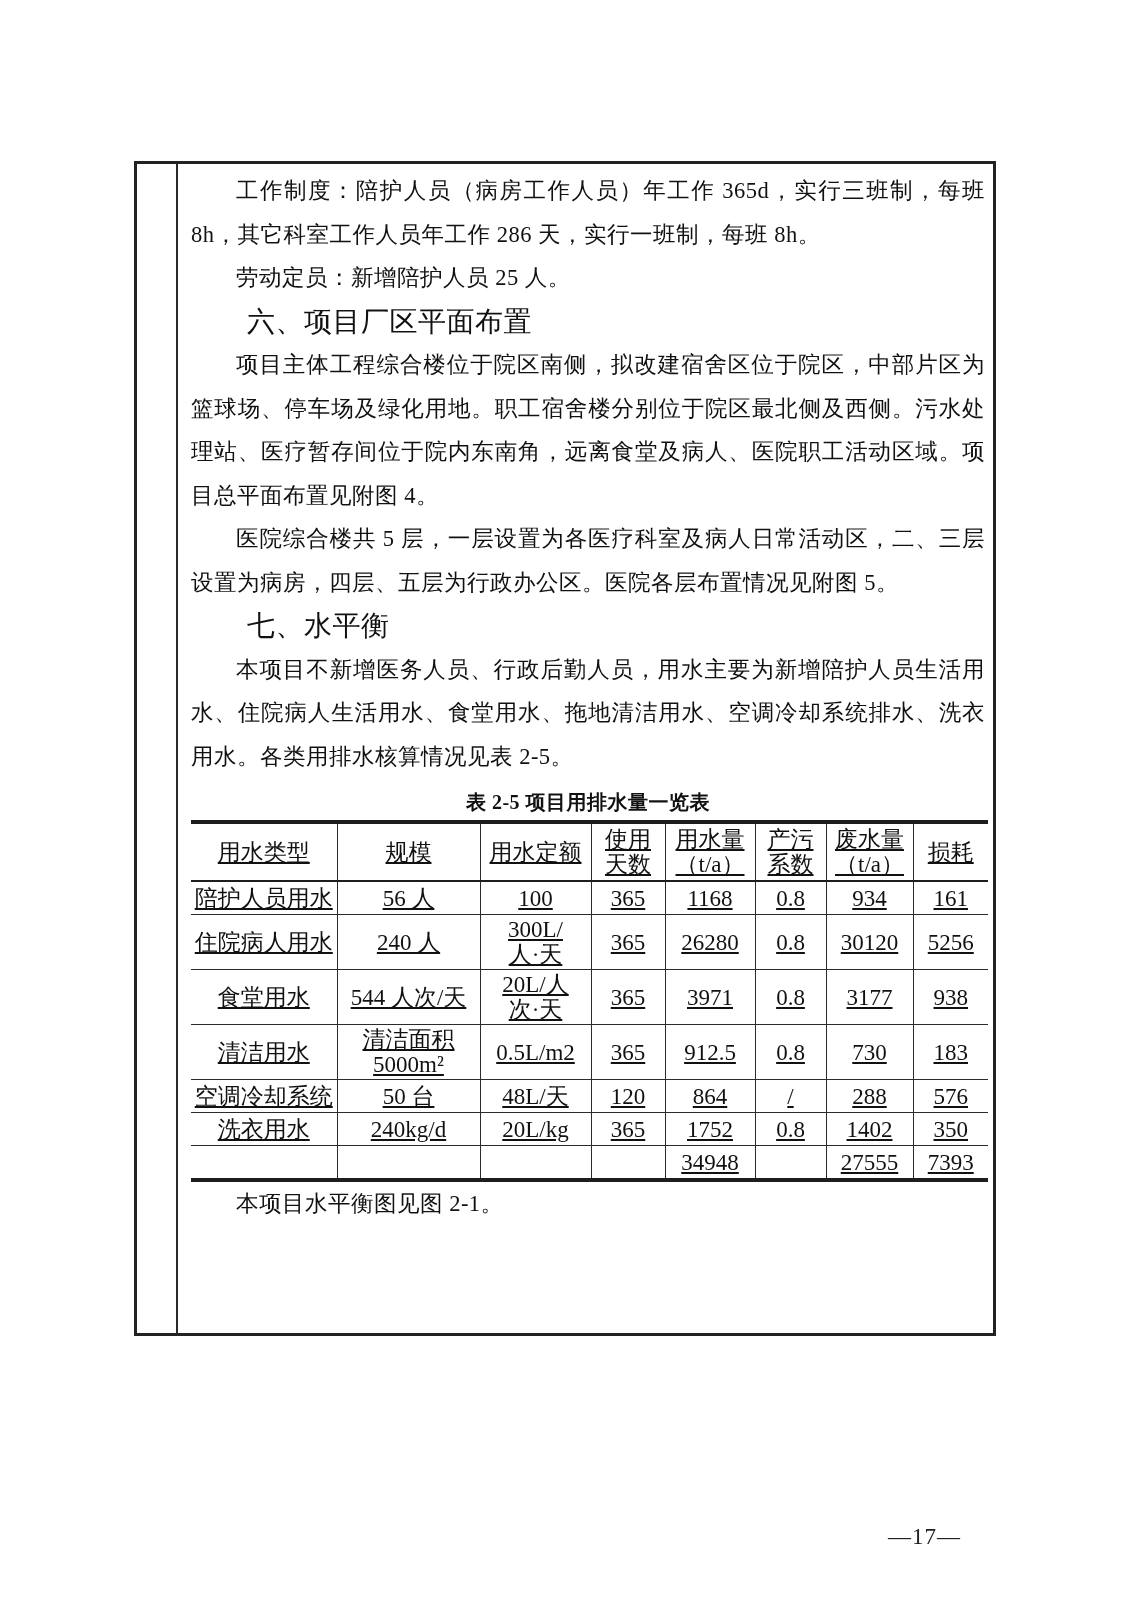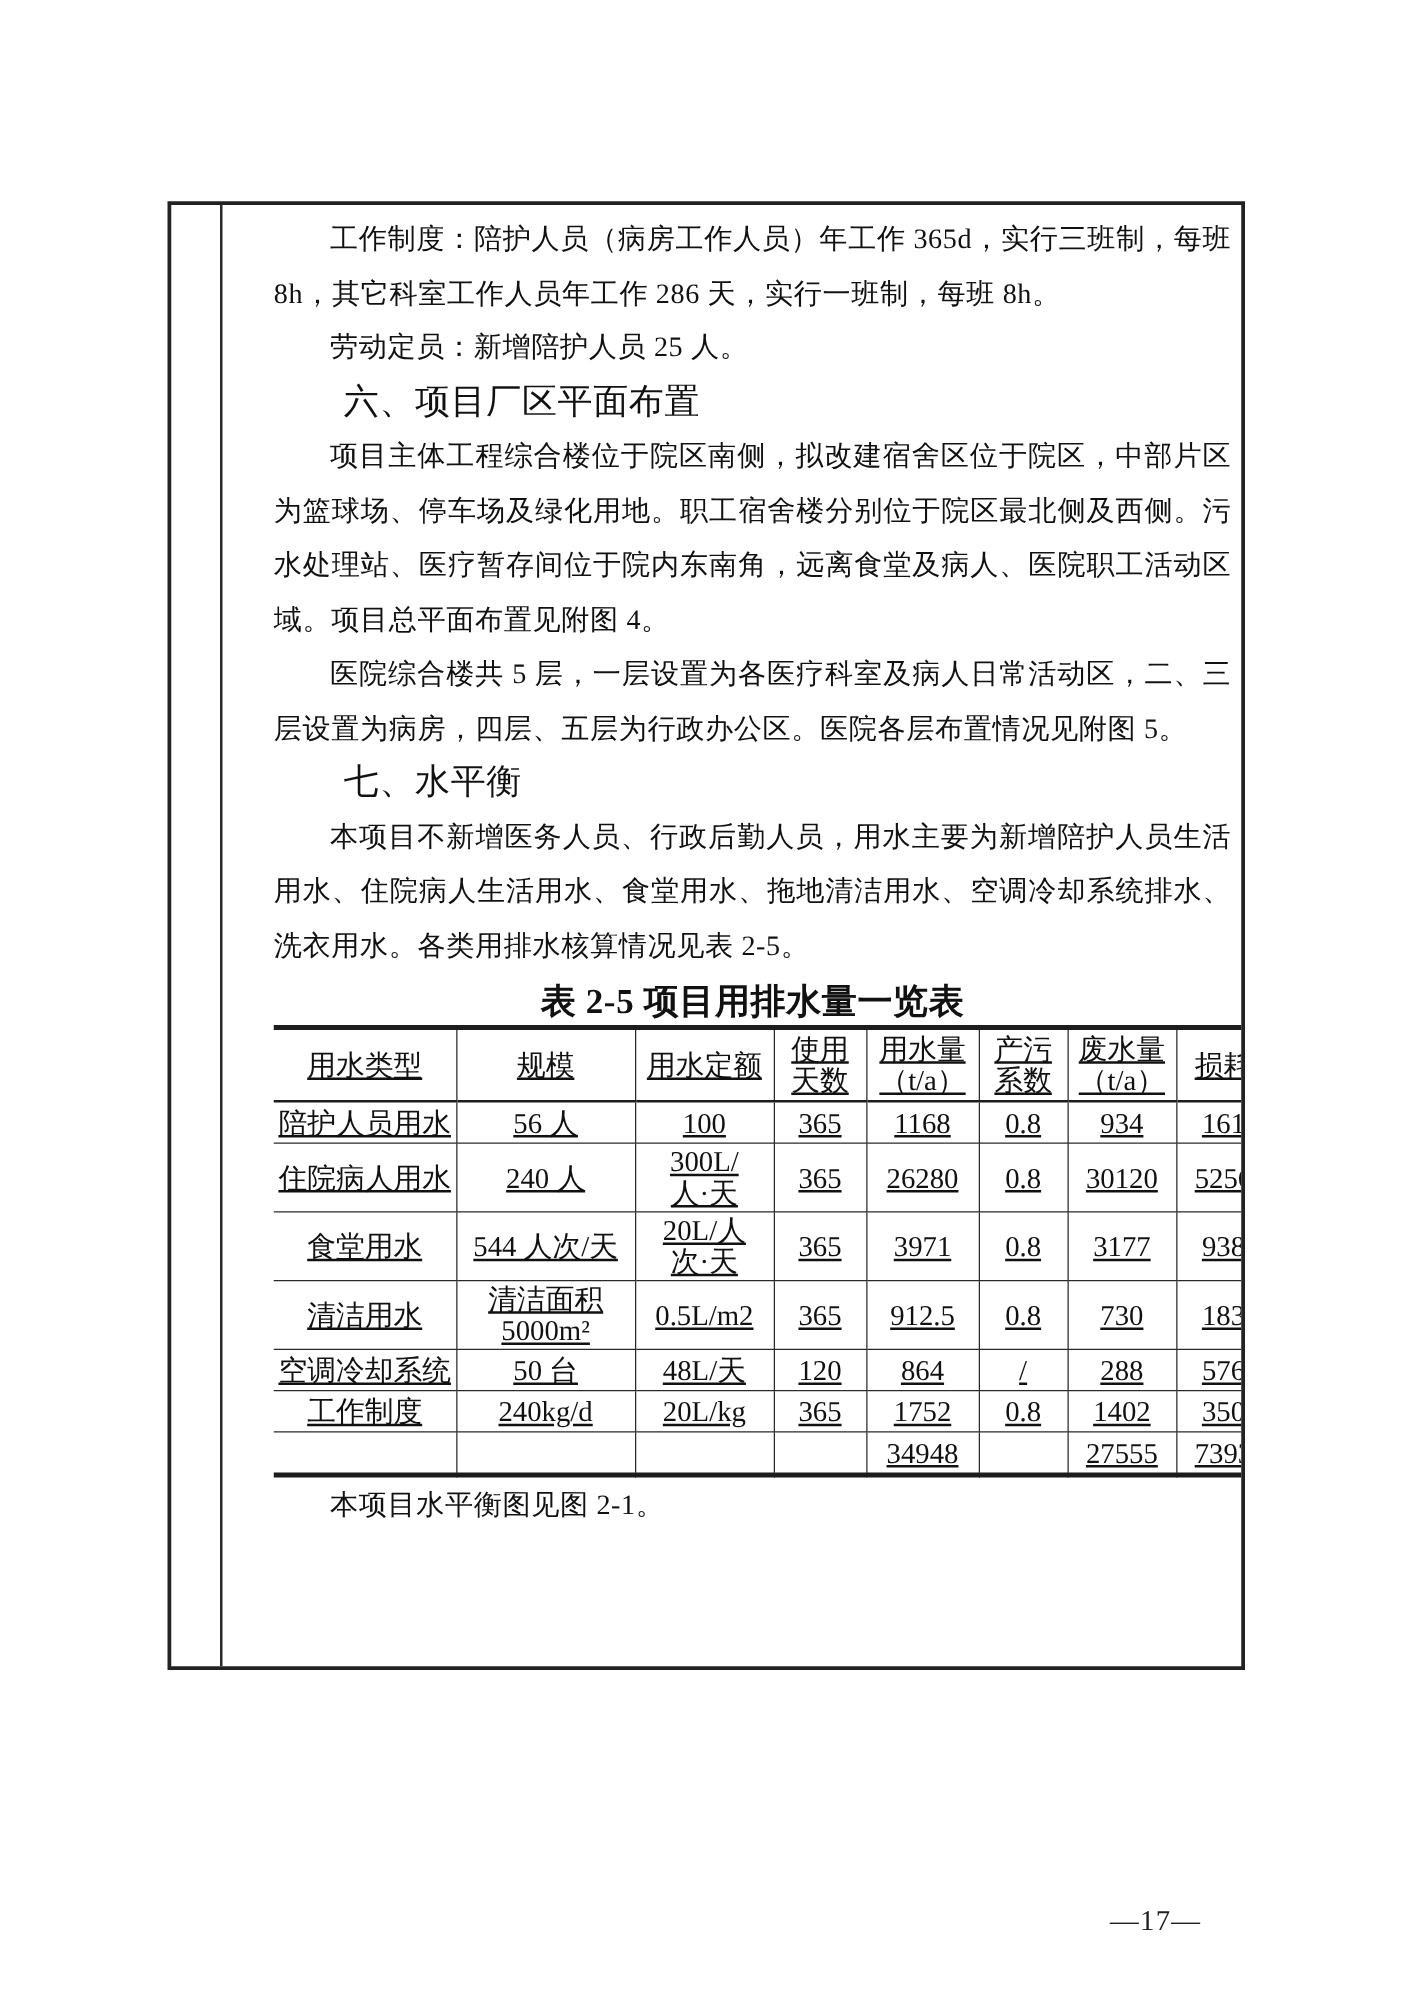--- a/index.html
+++ b/index.html
@@ -23,21 +23,20 @@
   .frame {
     position: absolute;
     left: 134px;
     top: 161px;
     width: 862px;
     height: 1175px;
     border: 3px solid #222222;
     box-sizing: border-box;
     display: flex;
     background: #ffffff;
-    gap: 28px;
   }
   .gutter {
     flex: none;
     width: 41px;
     border-right: 2px solid #2a2a2a;
     box-sizing: border-box;
   }
   .cell {
     flex: 1;
     box-sizing: border-box;
@@ -54,21 +53,21 @@
   }
   p.heading {
     margin: 0;
     font-size: 28px;
     line-height: 43.5px;
     font-weight: normal;
     text-indent: 2em;
     letter-spacing: 0.5px;
   }
   .table-title {
-    font-size: 28px;
+    font-size: 20px;
     font-weight: bold;
     text-align: center;
     line-height: 30px;
     margin-top: 9px;
     margin-bottom: 3px;
     letter-spacing: 0.5px;
   }
   table.water {
     border-collapse: collapse;
     table-layout: fixed;
@@ -205,21 +204,21 @@
               <td>空调冷却系统</td>
               <td>50 台</td>
               <td>48L/天</td>
               <td>120</td>
               <td>864</td>
               <td>/</td>
               <td>288</td>
               <td>576</td>
             </tr>
             <tr>
-              <td>工作制度</td>
+              <td>洗衣用水</td>
               <td>240kg/d</td>
               <td>20L/kg</td>
               <td>365</td>
               <td>1752</td>
               <td>0.8</td>
               <td>1402</td>
               <td>350</td>
             </tr>
             <tr>
               <td></td>

